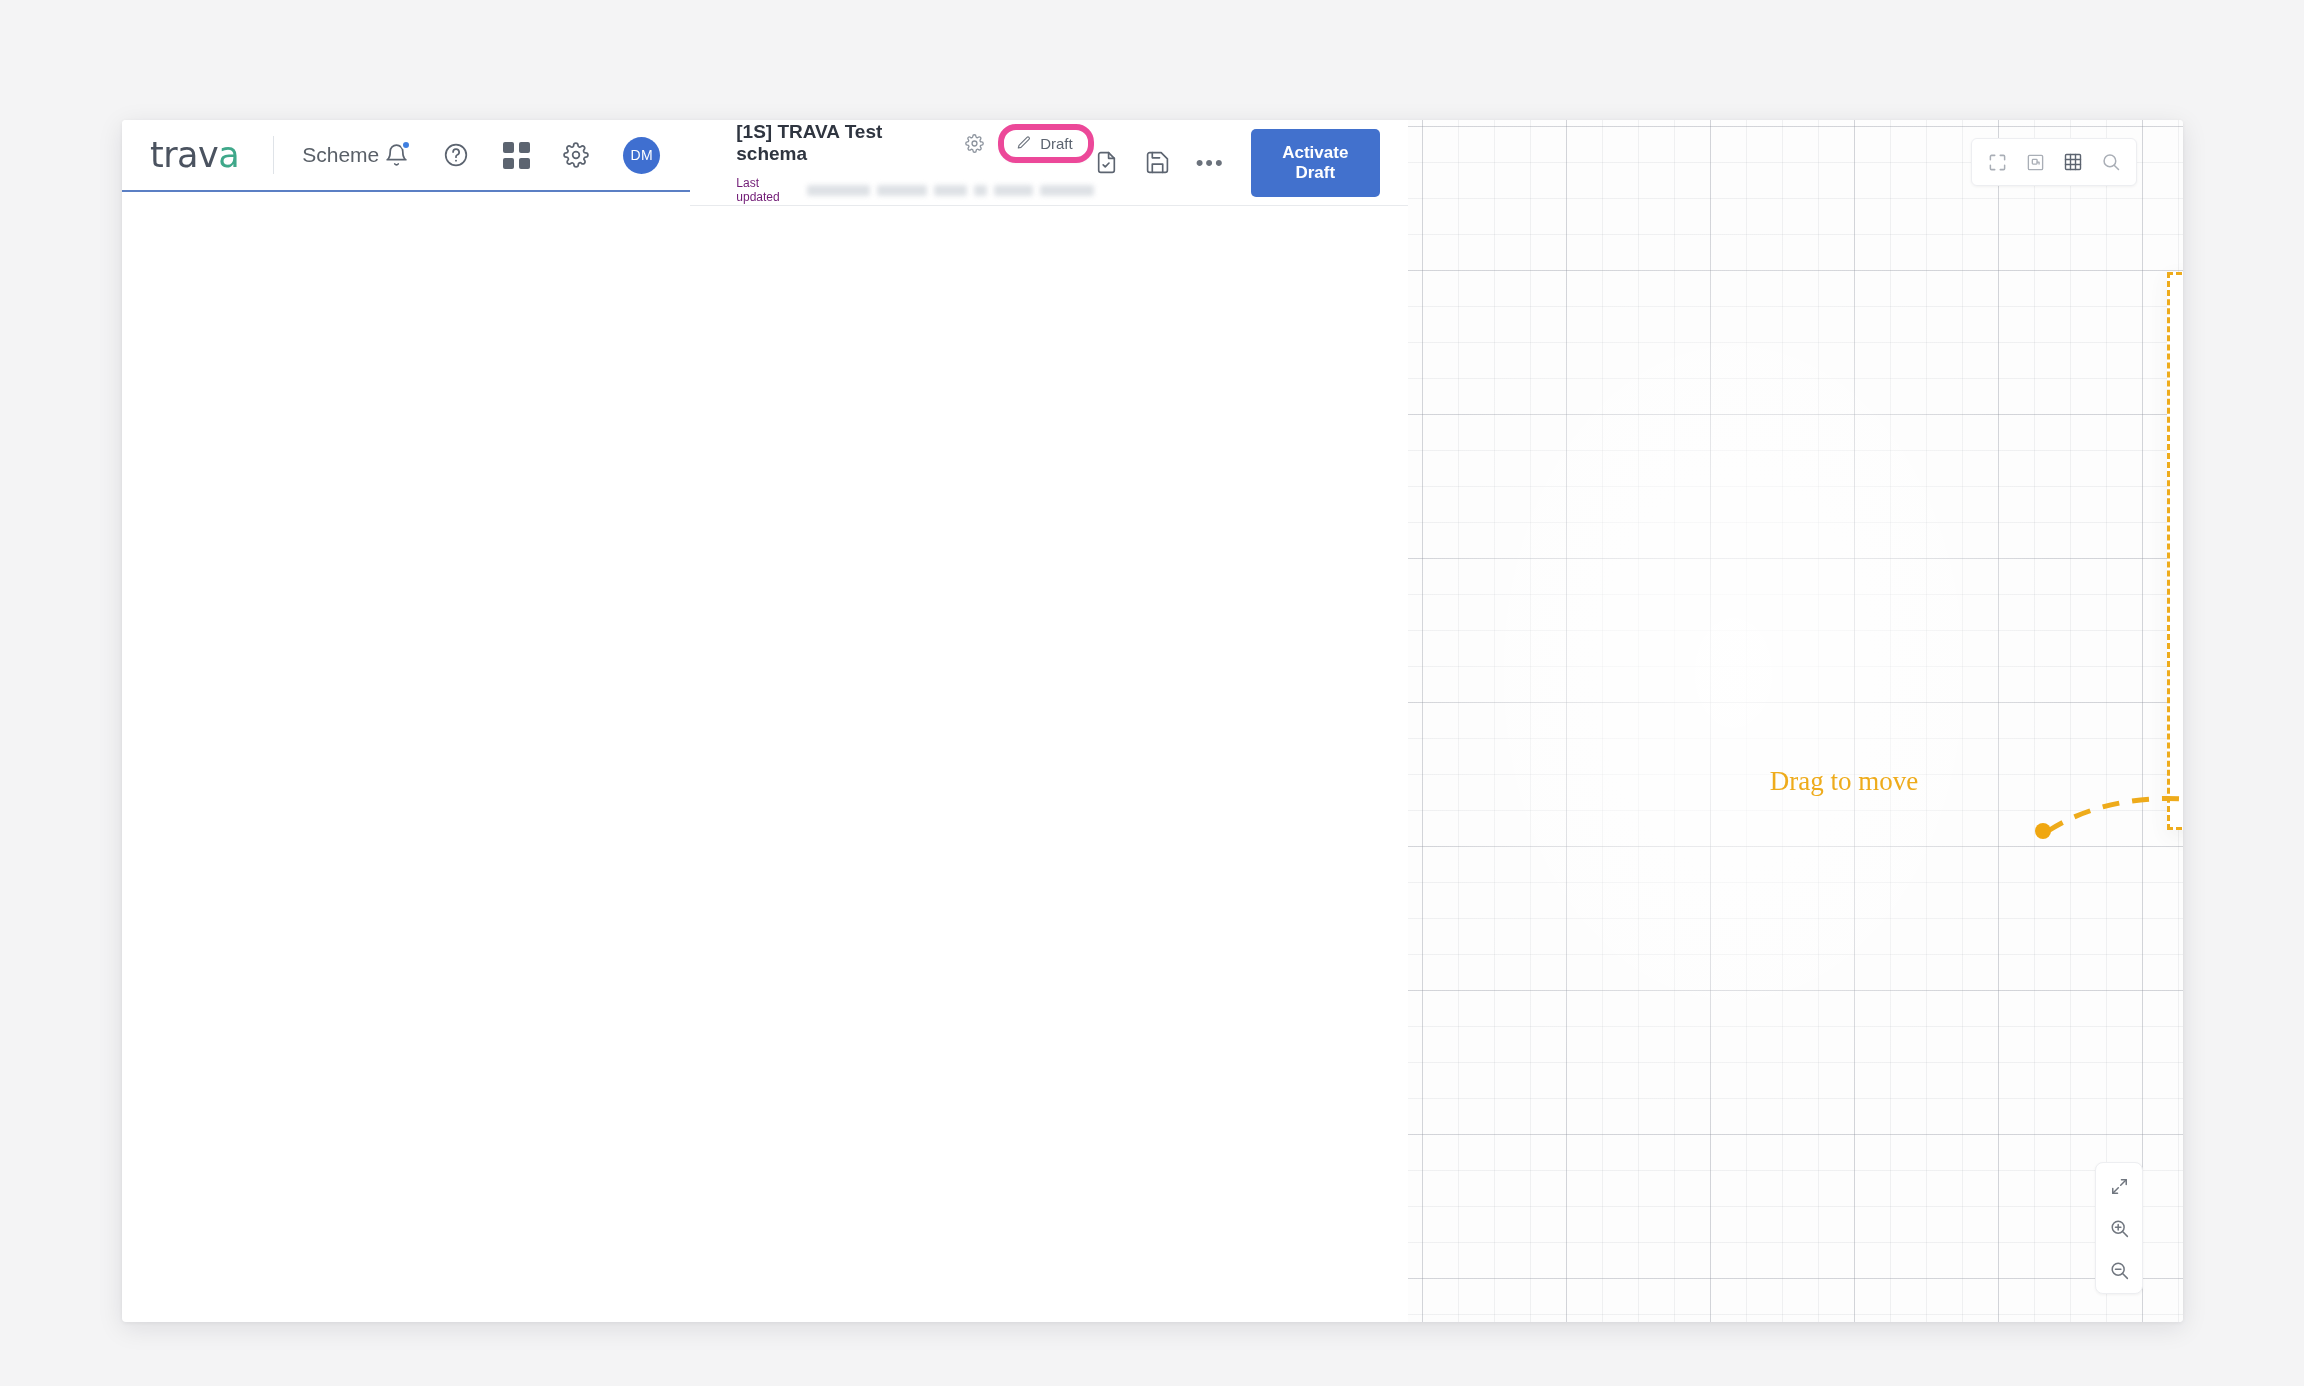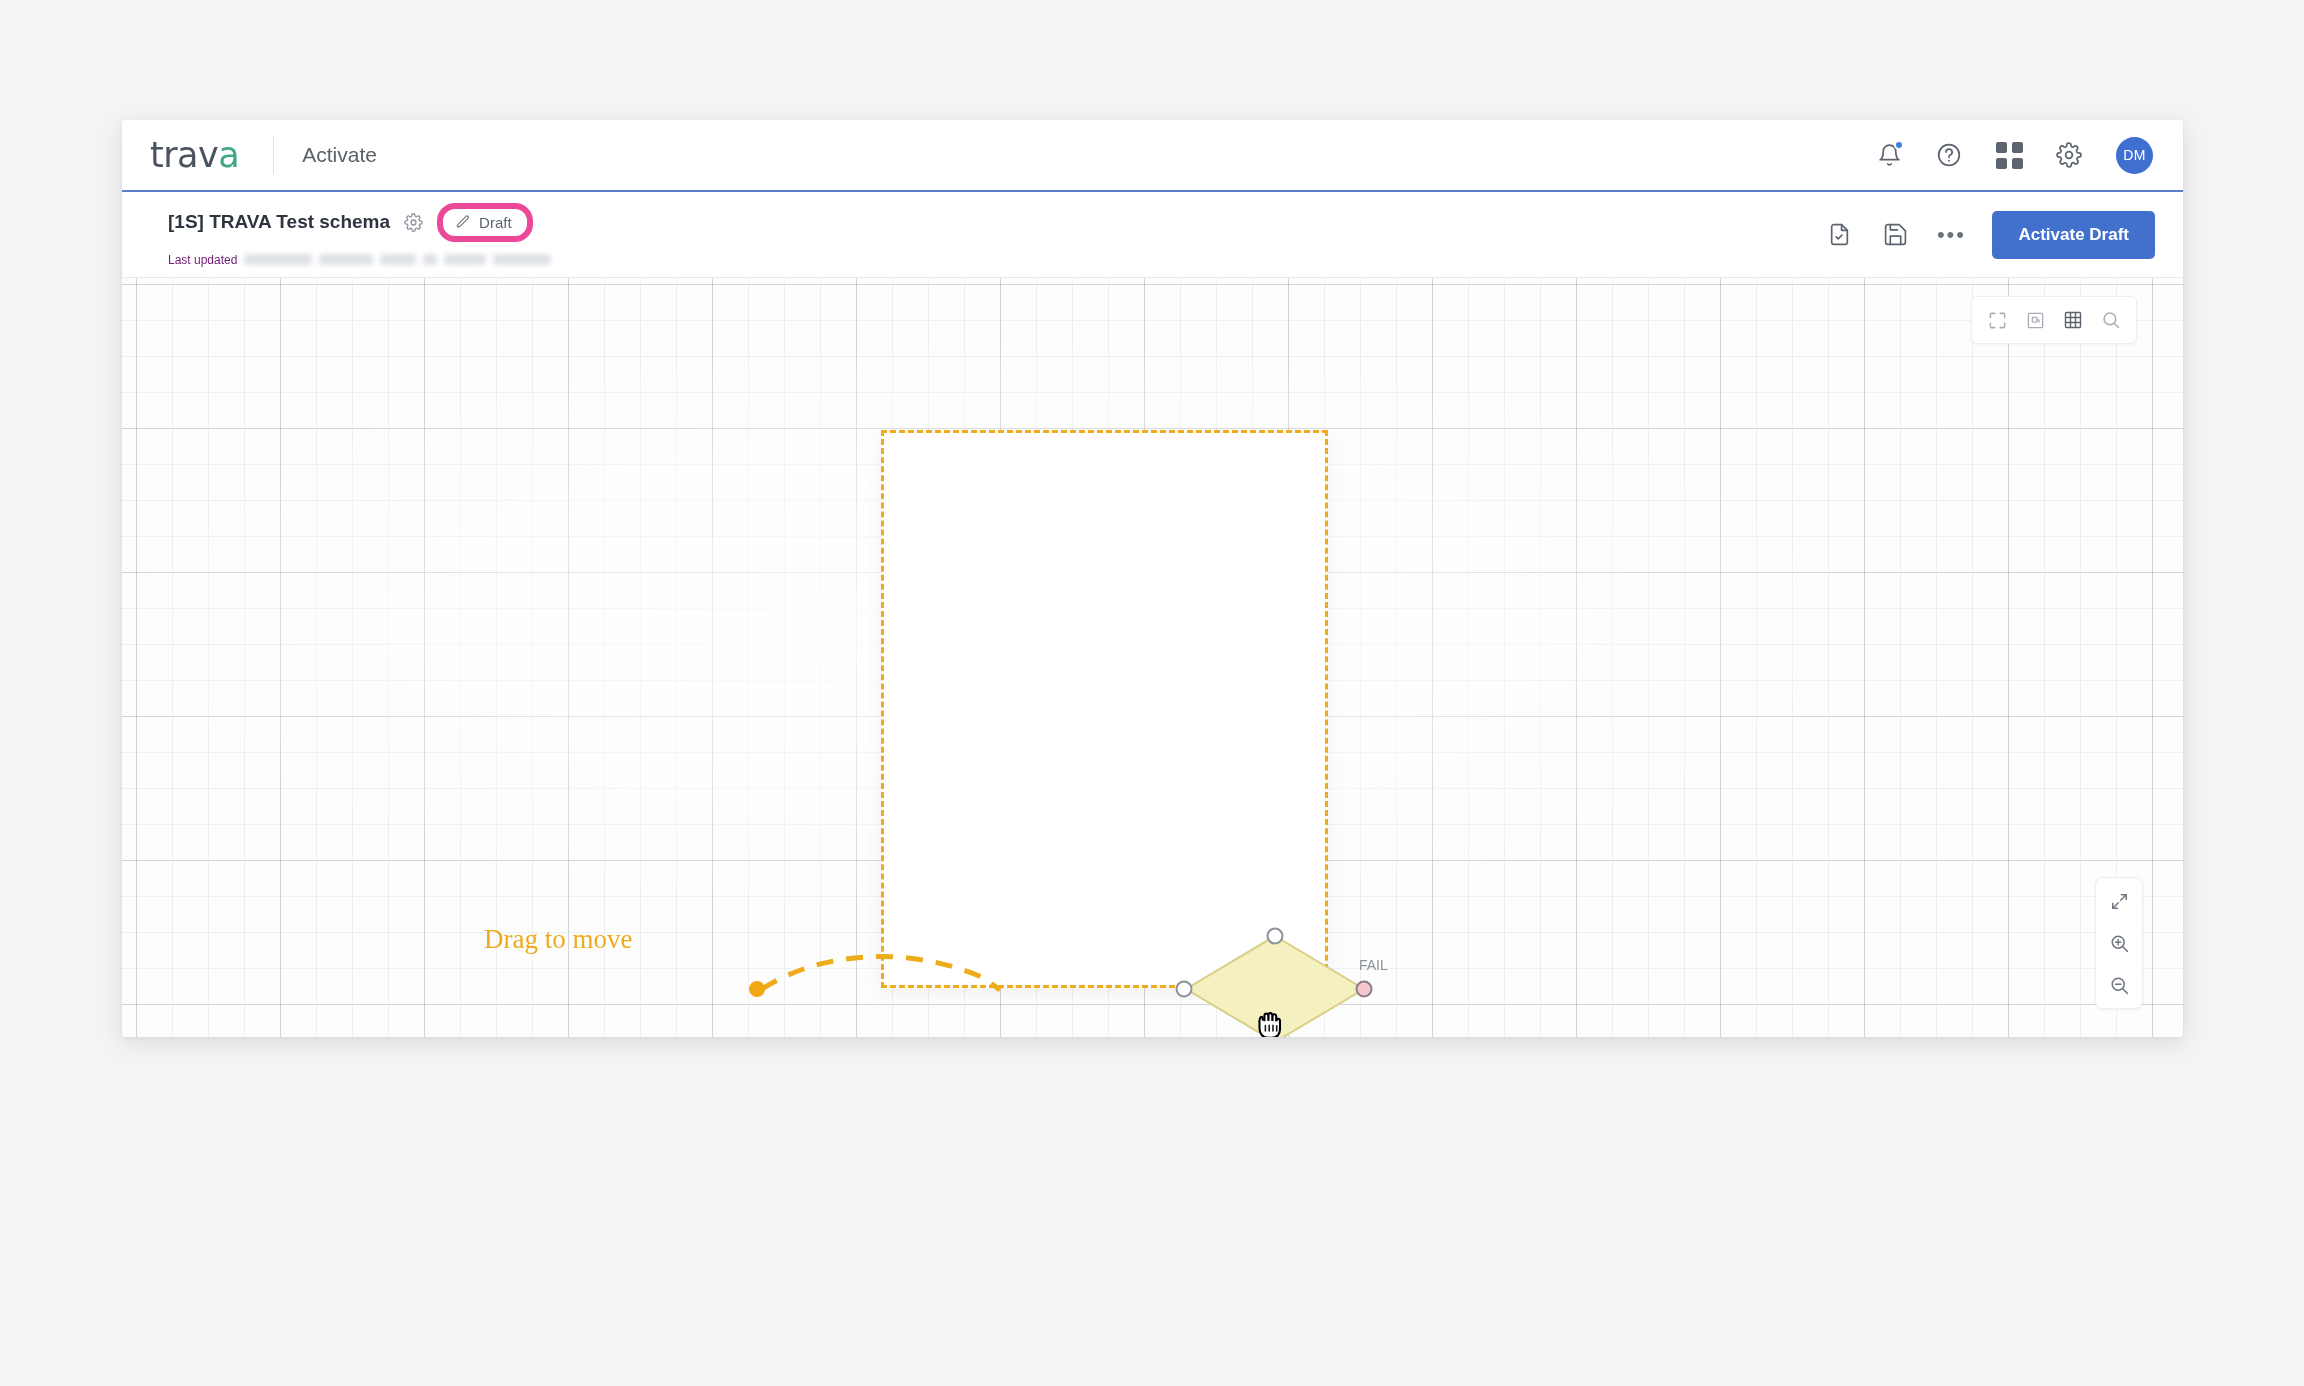--- a/index.html
+++ b/index.html
@@ -5,26 +5,26 @@
   * { box-sizing: border-box; margin: 0; padding: 0; }
   html, body {
     width: 2304px; height: 1386px;
     font-family: "Liberation Sans", sans-serif;
     background: #f4f4f5;
     overflow: hidden;
   }
   #app-card {
     position: absolute;
     left: 122px; top: 120px;
-    width: 2061px; height: 917px;
+    width: 2061px; height: 1202px;
     background: #ffffff;
     border-radius: 4px;
     box-shadow: 0 6px 26px rgba(17,24,39,0.10), 0 1px 4px rgba(17,24,39,0.06);
     overflow: hidden;
-    display: flex; flex-direction: column;
+    display: flex; flex-direction: row;
   }
 
   
   #top-header {
     height: 72px; flex: 0 0 72px;
     background: #fff;
     border-bottom: 2px solid #5b7fc4;
     display: flex; align-items: center;
     padding: 0 30px 0 28px;
   }
@@ -184,21 +184,21 @@
 </head>
 <body>
 
 <div id="app-card">
 
   <div id="top-header">
     <div class="logo-wrap">
       <div class="logo-text"><span>trav</span><span class="logo-a">a</span></div>
     </div>
     <div class="logo-sep"></div>
-    <div class="nav-label">Activate</div>
+    <div class="nav-label">Scheme</div>
 
     <div class="header-spacer"></div>
 
     <div class="header-icons">
       <div class="hicon">
         <svg width="25" height="25" viewBox="0 0 24 24" fill="none" stroke="currentColor" stroke-width="1.6" stroke-linecap="round" stroke-linejoin="round">
           <path d="M18 8a6 6 0 1 0-12 0c0 7-3 8-3 8h18s-3-1-3-8"></path>
           <path d="M13.7 20a2 2 0 0 1-3.4 0"></path>
         </svg>
         <span class="notif-dot"></span>

